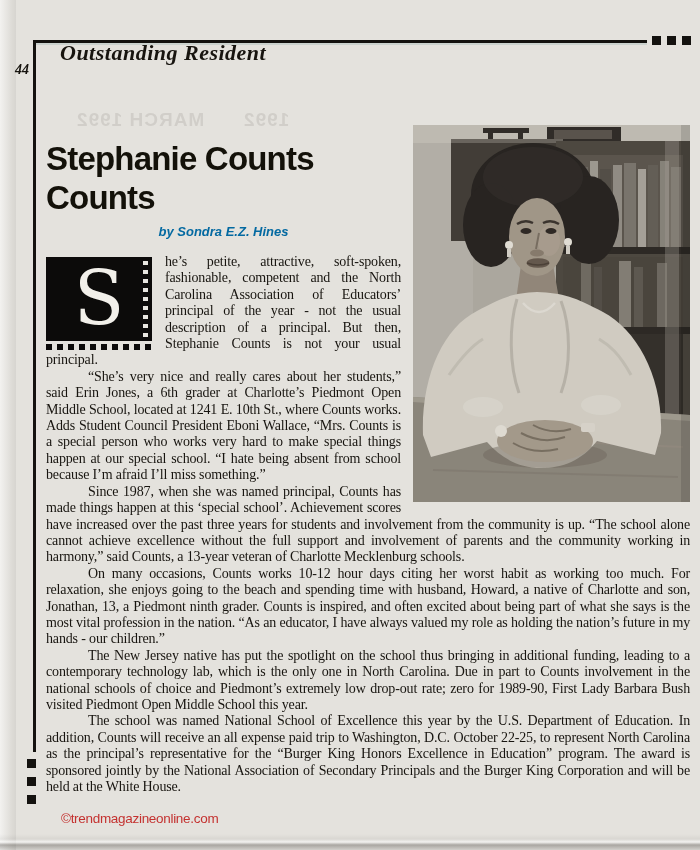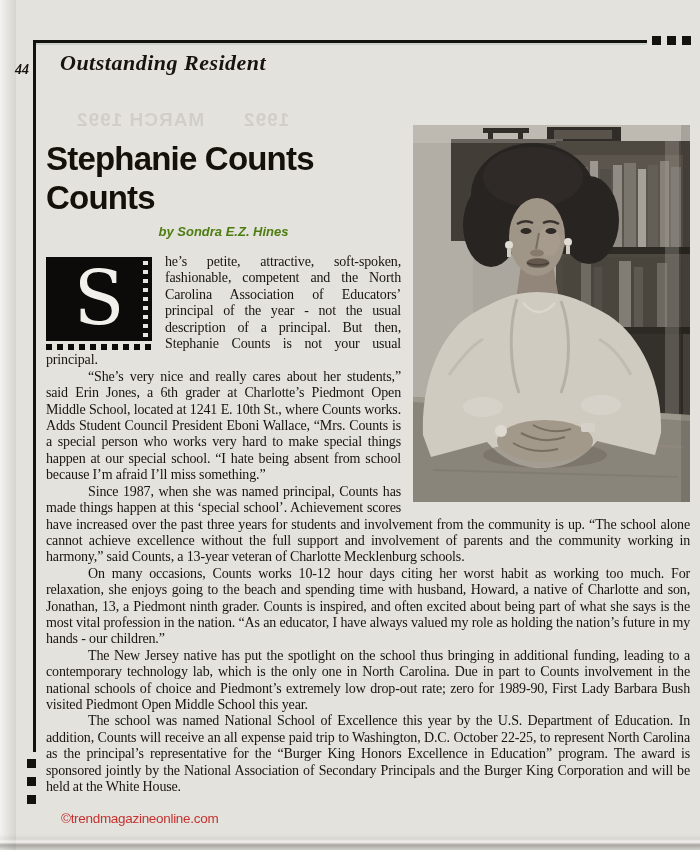--- a/index.html
+++ b/index.html
@@ -14,33 +14,33 @@
   .edge-left{position:absolute;left:0;top:0;bottom:0;width:16px;
     background:linear-gradient(90deg,rgba(255,255,255,0.55),rgba(0,0,0,0.03) 12px,rgba(0,0,0,0.06) 16px);}
 
   .rule-top{position:absolute;left:33px;top:40px;width:614px;height:3px;background:#14120f;box-shadow:0 2px 0 rgba(90,140,140,0.18);}
   .rule-left{position:absolute;left:33px;top:40px;width:3px;height:712px;background:#14120f;}
   .sq-row{position:absolute;left:652px;top:36px;display:flex;gap:6px;}
   .sq-col{position:absolute;left:27px;top:759px;display:flex;flex-direction:column;gap:9px;}
   .sq{width:9px;height:9px;background:#14120f;}
 
   .page-number{position:absolute;left:15px;top:49px;font:italic bold 14px "Liberation Serif",serif;margin-top:13px;}
-  .section-header{position:absolute;left:60px;top:50px;font:italic bold 22px "Liberation Serif",serif;letter-spacing:0.5px;}
+  .section-header{position:absolute;left:60px;top:40px;font:italic bold 22px "Liberation Serif",serif;letter-spacing:0.5px;}
 
   .ghost{position:absolute;transform:scaleX(-1);color:#56524b;opacity:0.13;
     font:bold 19px "Liberation Sans",sans-serif;letter-spacing:1px;filter:blur(0.6px);}
   .ghost-a{left:76px;top:109px;}
   .ghost-b{left:243px;top:109px;}
 
   .content{position:absolute;left:46px;top:125px;width:644px;}
   .photo{float:right;width:277px;height:377px;margin:0 0 10px 12px;background:#aba69e;}
   .photo svg{display:block;}
 
   .title{margin:14px 0 0;text-align:left;font:bold 33px/39px "Liberation Sans",sans-serif;letter-spacing:-0.8px;color:#131109;}
-  .byline{margin:7px 0 15px;text-align:center;font:italic bold 13px "Liberation Sans",sans-serif;color:#4d7c0f;}
+  .byline{margin:7px 0 15px;text-align:center;font:italic bold 13px "Liberation Sans",sans-serif;color:#0369a1;}
 
   .content p{margin:0;font-size:14px;line-height:16.4px;text-align:justify;letter-spacing:-0.15px;}
   .content p.indent{text-indent:42px;}
 
   .cap-wrap{float:left;width:106px;margin:3px 13px 1px 0;}
   .cap-box{height:84px;background:#0c0b0a;position:relative;}
   .cap-letter{display:block;text-align:center;font-family:"DejaVu Serif",serif;font-size:74px;line-height:82px;color:#f2f0ea;}
   .cap-sprockets{position:absolute;top:4px;bottom:4px;right:4px;width:5px;
     background:repeating-linear-gradient(to bottom,#e8e6e0 0 4px,rgba(0,0,0,0) 4px 9px);}
   .cap-dashes{height:6px;margin-top:3px;width:100%;

